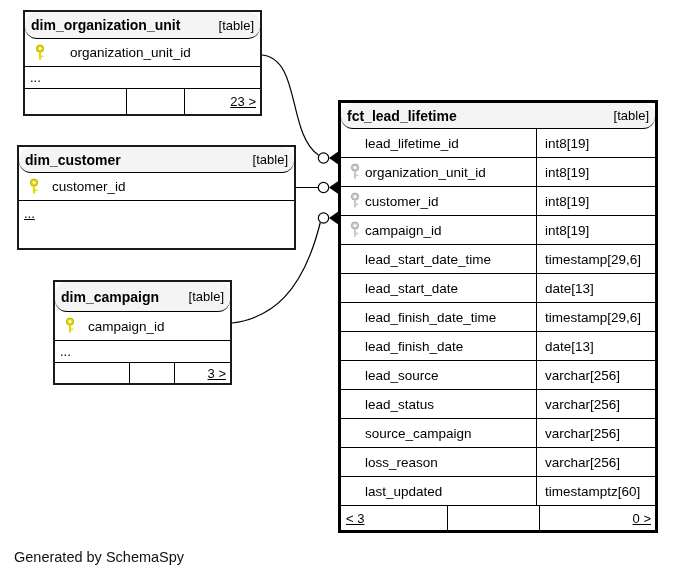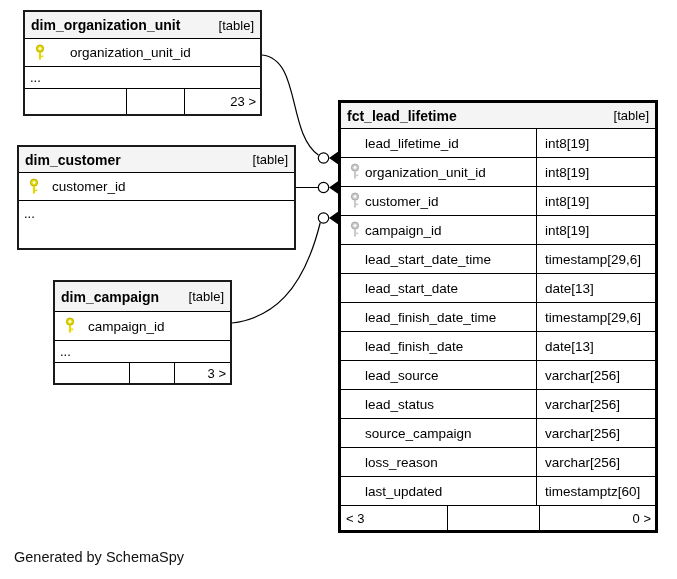--- a/index.html
+++ b/index.html
@@ -16,25 +16,25 @@
     font-family:"Liberation Sans","DejaVu Sans",sans-serif;
     color:#000;
   }
   .canvas{position:relative;width:677px;height:579px;background:#fff;overflow:hidden;}
   svg.connectors{position:absolute;left:0;top:0;pointer-events:none;}
 
   
   .etable{position:absolute;background:#fff;border:2px solid #1a1a1a;display:flex;flex-direction:column;}
   .etable.fact{border:3px solid #000;}
   .ehdr{display:flex;justify-content:space-between;align-items:center;background:var(--header-bg);
-        border-bottom:1px solid var(--border);padding:0 6px;}
+        border-bottom:1px solid var(--border);padding:0 6px;border-radius:12px;}
   .ehdr .title{font-weight:bold;font-size:14px;}
   .ehdr .tag{font-size:13px;}
   .erow{display:flex;align-items:center;border-bottom:1px solid var(--border);font-size:13.5px;}
-  .erow:last-child{border-bottom:none;}
+  .erow:last-child{border-bottom:none;text-decoration:underline;}
   .keycell{width:12px;margin-left:9px;display:flex;align-items:center;justify-content:center;flex:0 0 auto;}
   .keycell svg{display:block;}
   .pk-label{margin-left:12px;white-space:nowrap;}
   .t1 .pk-label{margin-left:24px;}
   .morerow{padding-left:5px;font-size:13px;align-items:flex-end;padding-bottom:3px;}
   .navrow{display:flex;font-size:13px;}
   .navcell{height:100%;display:flex;align-items:center;}
   .navcell.sep{border-right:1px solid var(--border);}
   .navcell.left{justify-content:flex-start;padding-left:5px;}
   .navcell.right{justify-content:flex-end;padding-right:4px;flex:1;}

